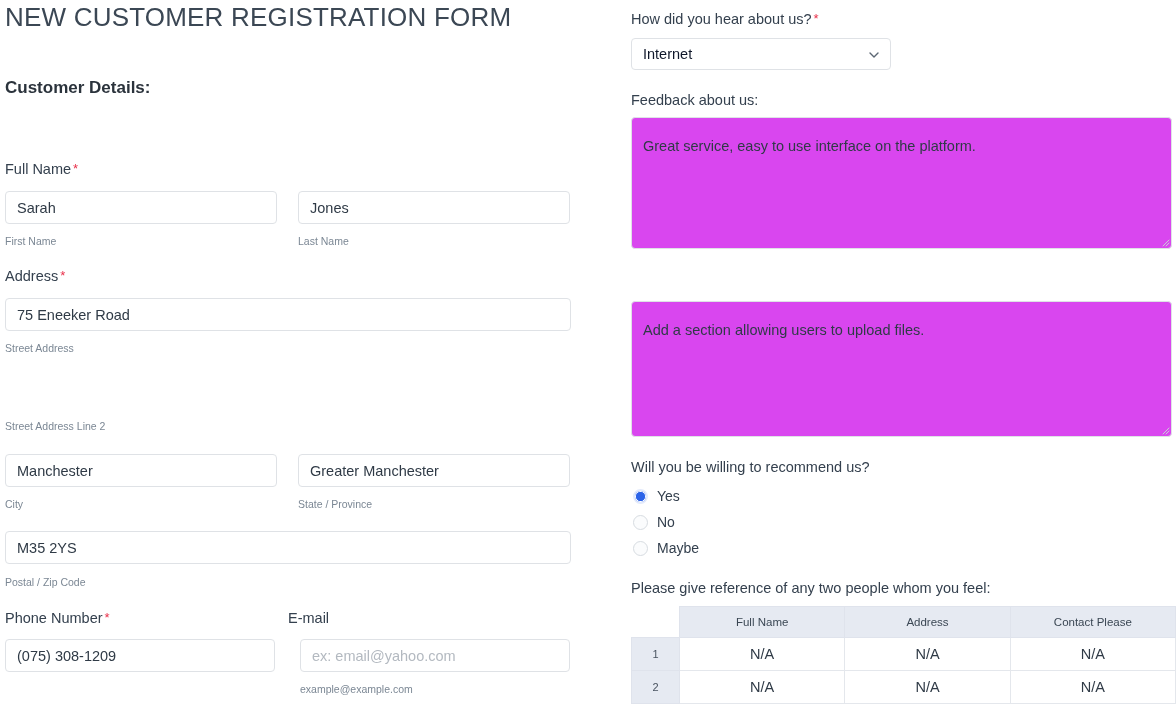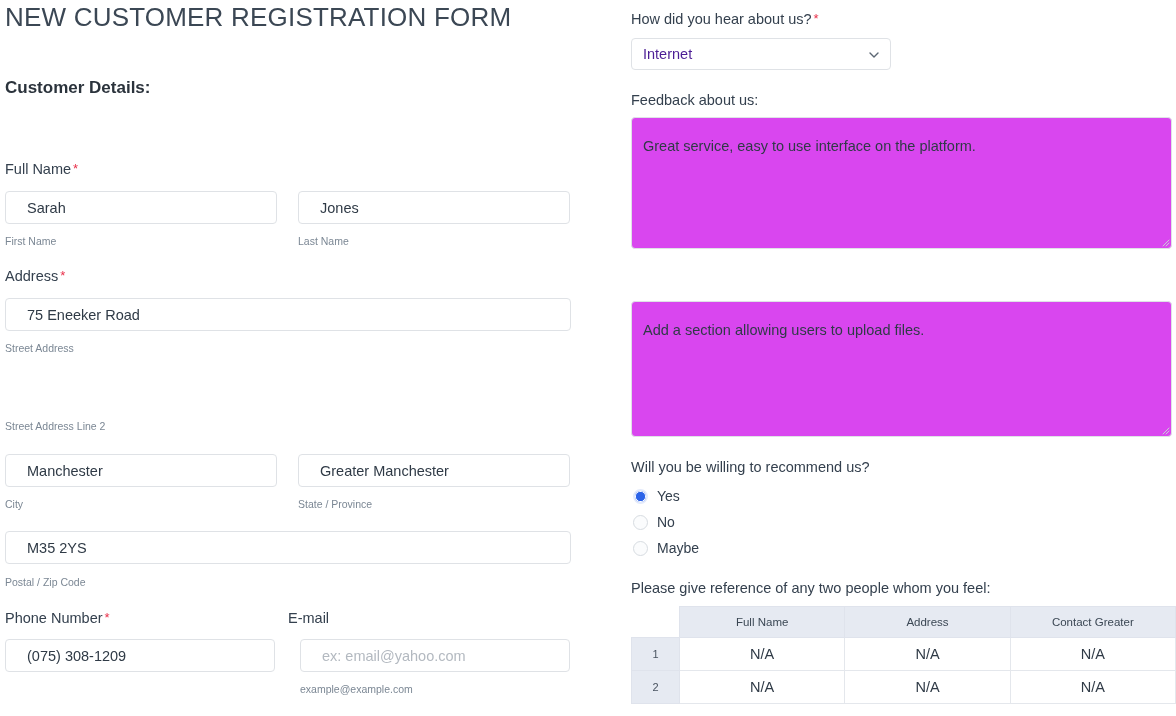--- a/index.html
+++ b/index.html
@@ -81,21 +81,21 @@
 
   .txt-input {
     position: absolute;
     height: 33px;
     background: #ffffff;
     border: 1px solid #dfe2e6;
     border-radius: 4px;
     font-family: "Liberation Sans", sans-serif;
     font-size: 14.5px;
     color: #2f3a46;
-    padding: 0 21px;
+    padding: 0 11px;
     outline: none;
   }
   .txt-input::placeholder { color: #b3b9c0; }
 
   
   #lbl-fullname   { left: 5px;   top: 161px; }
   #in-first       { left: 5px;   top: 191px; width: 272px; }
   #in-last        { left: 298px; top: 191px; width: 272px; }
   #sub-first      { left: 5px;   top: 235px; }
   #sub-last       { left: 298px; top: 235px; }
@@ -140,21 +140,21 @@
     height: 32px;
   }
   .select-box {
     width: 100%;
     height: 100%;
     background: #ffffff;
     border: 1px solid #dfe2e6;
     border-radius: 4px;
     font-family: "Liberation Sans", sans-serif;
     font-size: 14.5px;
-    color: #4c1d95;
+    color: #0f172a;
     padding: 0 30px 4px 11px;
     line-height: 30px;
     white-space: nowrap;
     overflow: hidden;
   }
   .select-caret {
     position: absolute;
     right: 13px;
     top: 12px;
     width: 9px;
@@ -369,21 +369,21 @@
       </div>
     </div>
 
     <div class="r-label" id="rlbl-reference">Please give reference of any two people whom you feel:</div>
     <table class="ref-table">
       <thead>
         <tr>
           <th class="corner"></th>
           <th>Full Name</th>
           <th>Address</th>
-          <th>Contact Greater</th>
+          <th>Contact Please</th>
         </tr>
       </thead>
       <tbody>
         <tr>
           <td class="rownum">1</td>
           <td class="cell">N/A</td>
           <td class="cell">N/A</td>
           <td class="cell">N/A</td>
         </tr>
         <tr>

